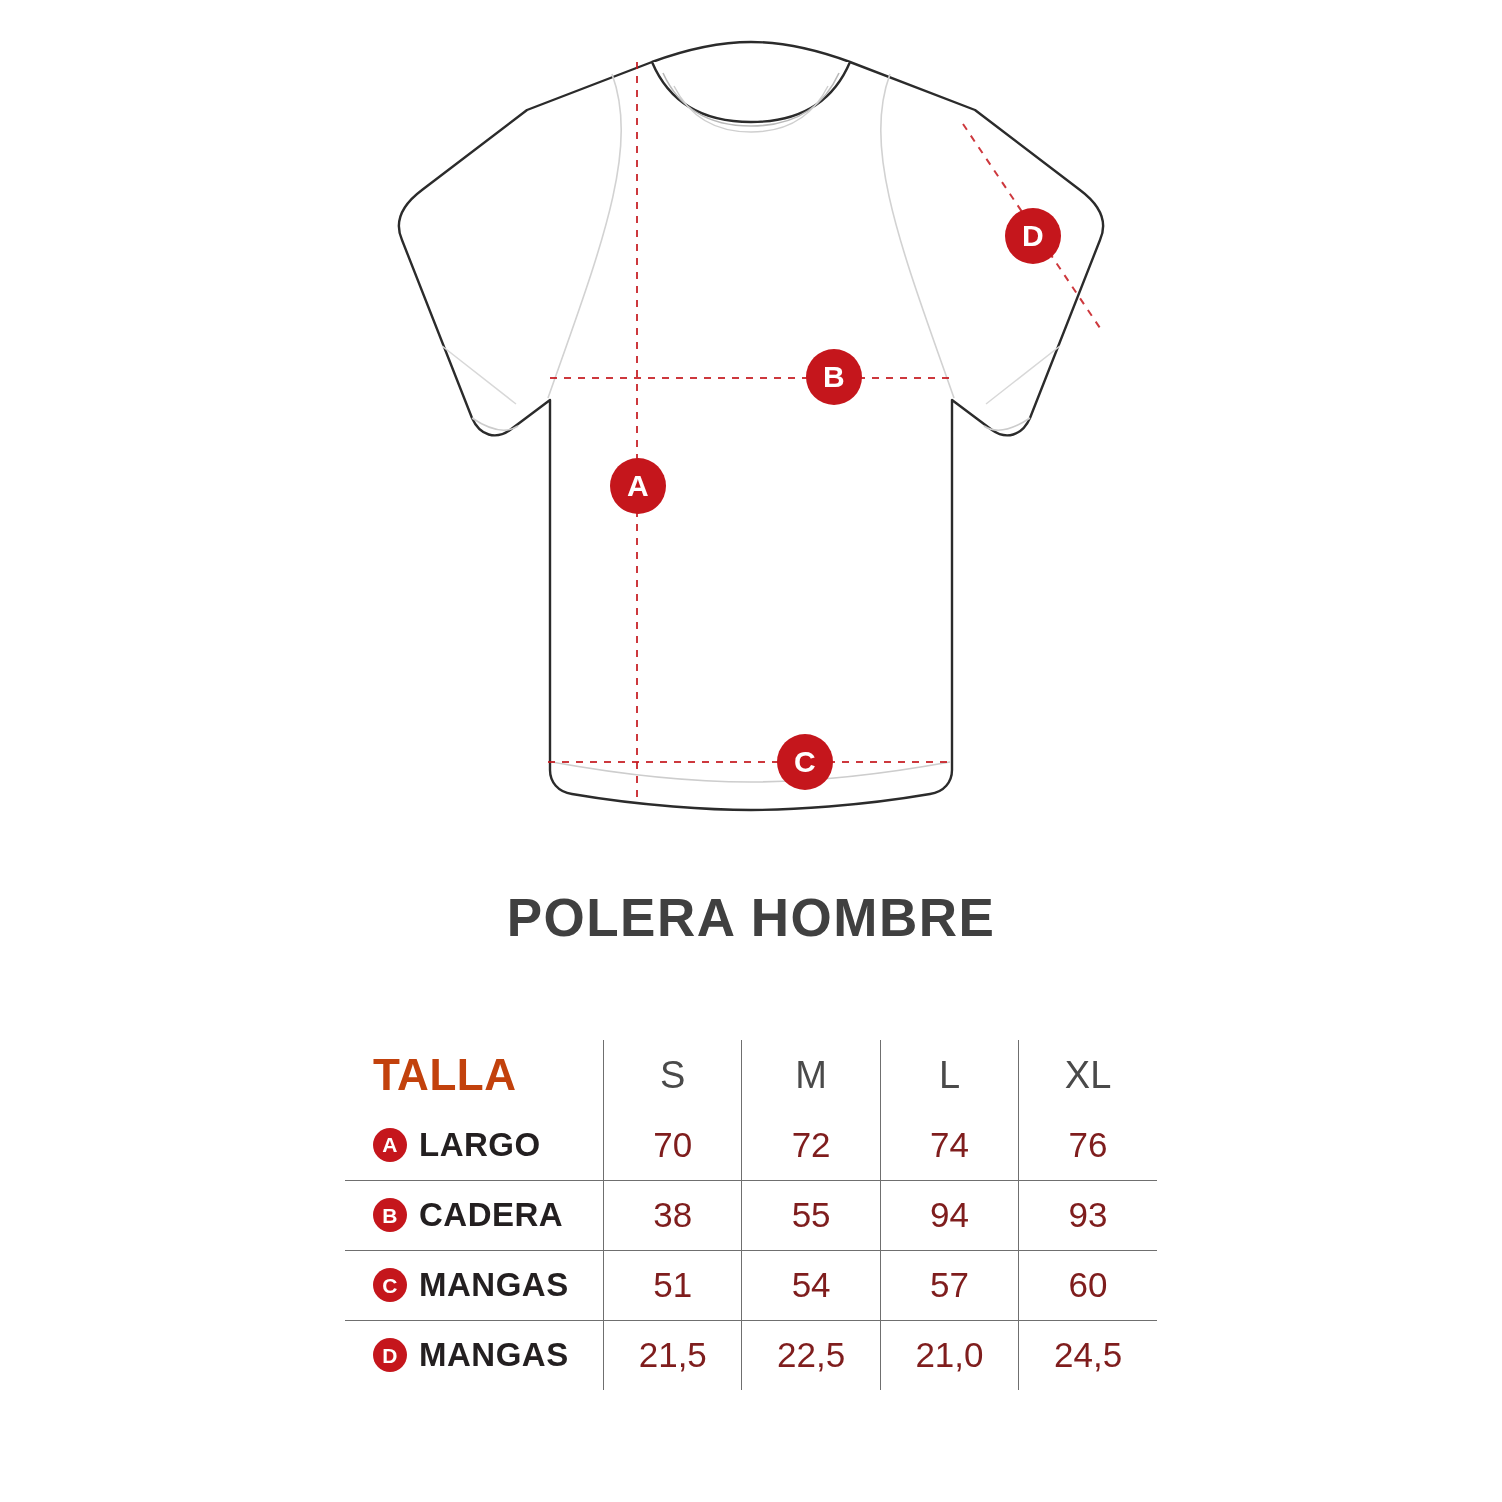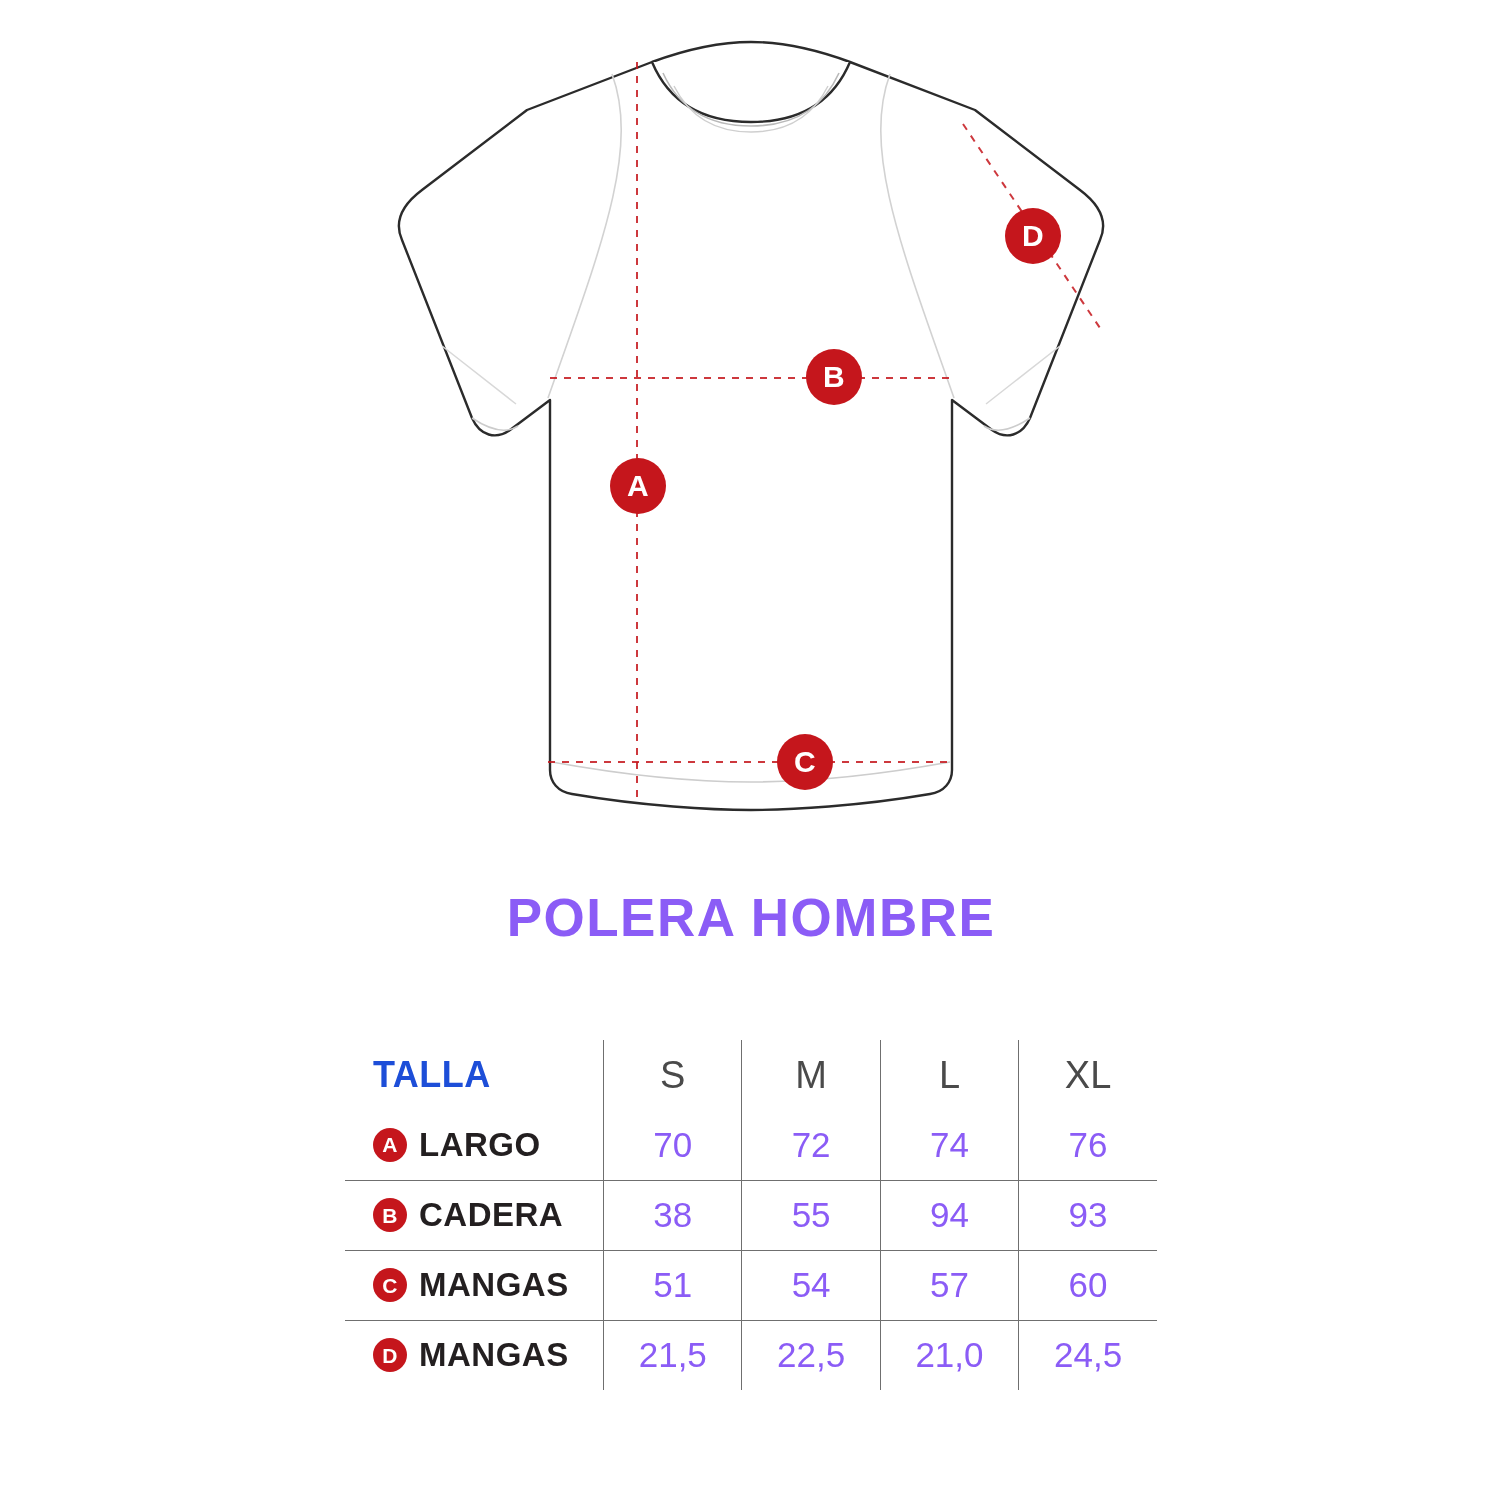--- a/index.html
+++ b/index.html
@@ -58,21 +58,21 @@
     position: absolute;
     left: 0;
     top: 890px;
     width: 1502px;
     text-align: center;
   }
   #page-title {
     font-size: 53px;
     font-weight: bold;
     letter-spacing: 1.5px;
-    color: #8b5cf6;
+    color: #404040;
     line-height: 1.05;
   }
   #page-subtitle {
     font-size: 30px;
     letter-spacing: 2px;
     color: #5a5a5a;
     margin-top: 8px;
   }
 
   
@@ -102,31 +102,31 @@
     font-size: 33px;
     font-weight: bold;
     letter-spacing: 0.5px;
     color: #231f20;
     white-space: nowrap;
   }
   #size-table .val {
     width: 138px;
     text-align: center;
     font-size: 35px;
-    color: #8b5cf6;
+    color: #7f1d1d;
   }
   #size-table thead .val {
     font-size: 38px;
     color: #4a4a4a;
   }
   #size-table .head-label {
-    font-size: 36px;
+    font-size: 44px;
     font-weight: bold;
     letter-spacing: 0.5px;
-    color: #1d4ed8;
+    color: #c2410c;
     text-align: left;
     padding-left: 28px;
   }
   .cell-inner {
     display: flex;
     align-items: center;
     gap: 12px;
   }
   .badge {
     flex: 0 0 auto;

